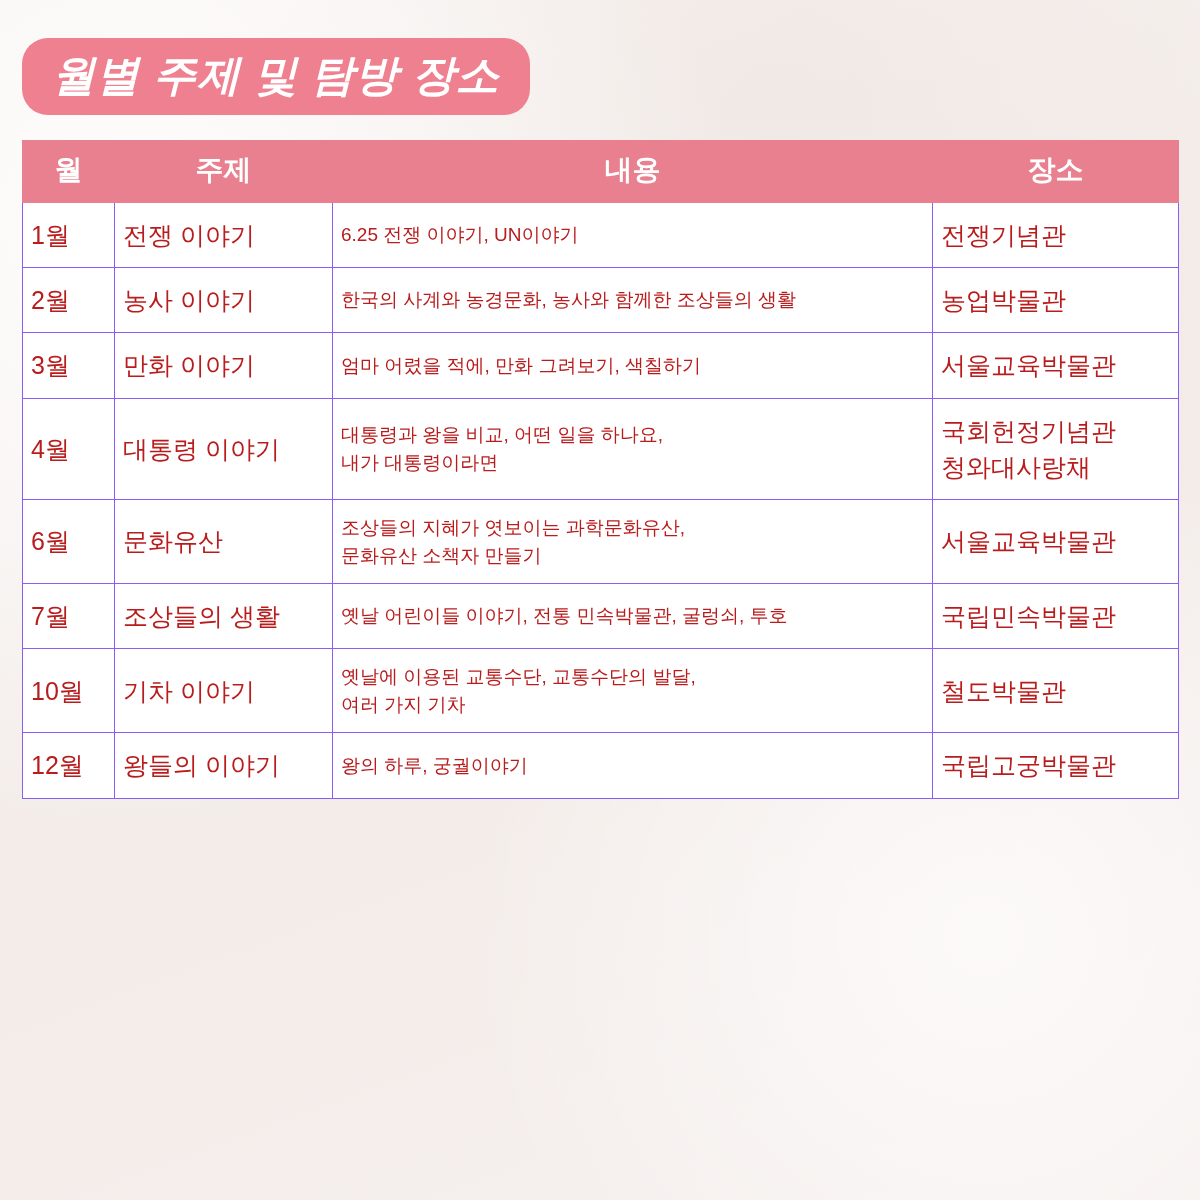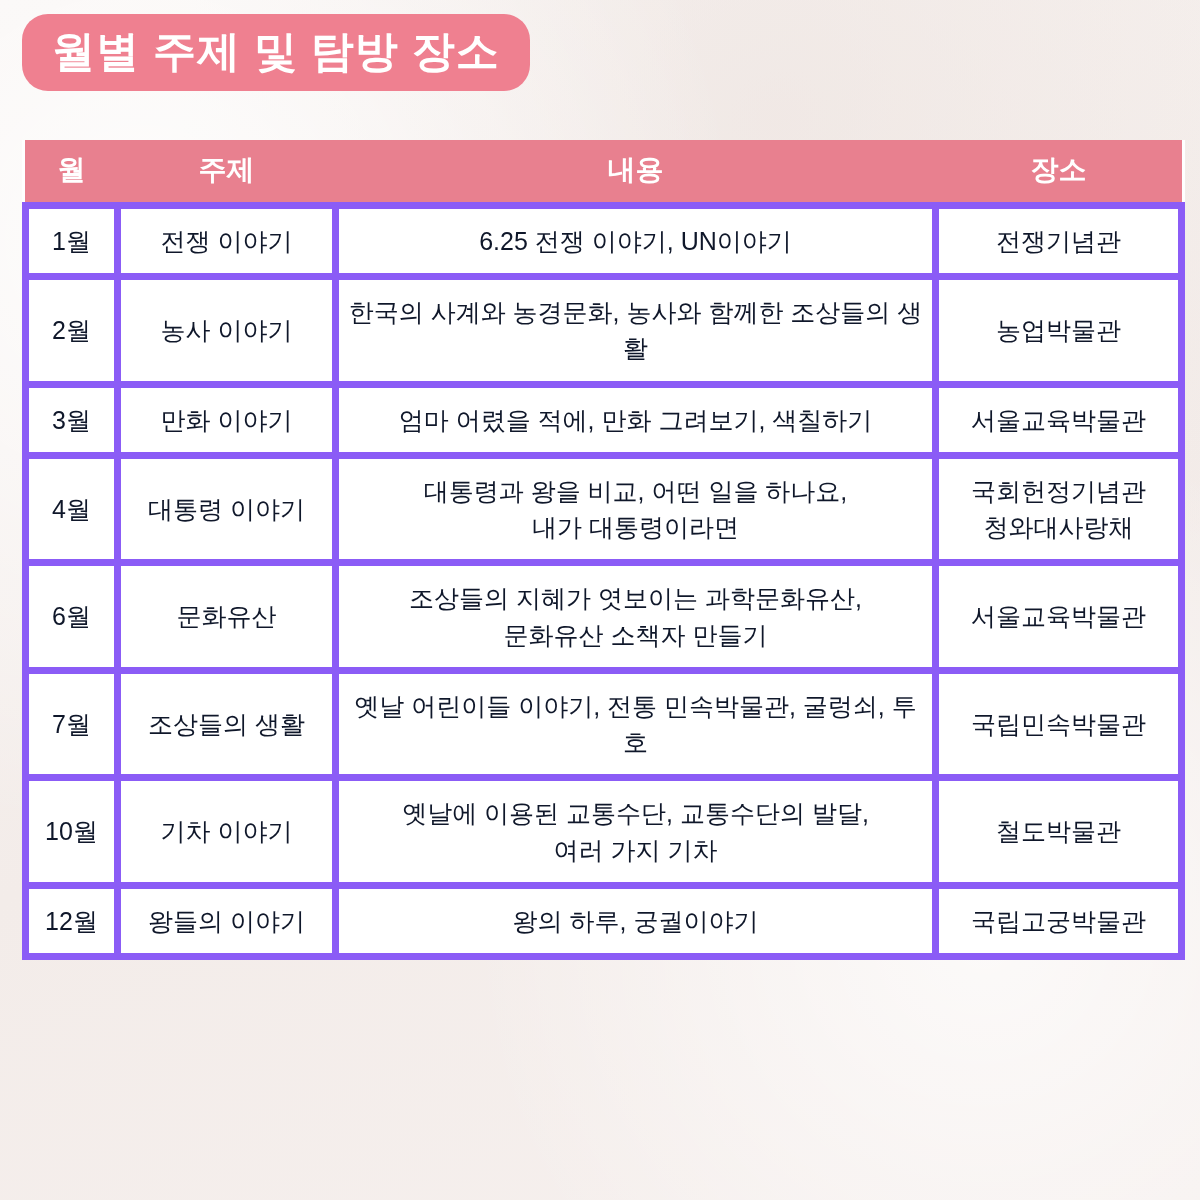--- a/index.html
+++ b/index.html
@@ -29,22 +29,23 @@
   }
   .page {
     position: relative;
     width: 1200px;
     height: 1200px;
     box-sizing: border-box;
     padding: 0;
   }
   .title-wrap {
     position: absolute;
-    top: 14px;
+    top: 38px;
     left: 22px;
+    font-style: italic;
   }
   .title-badge {
     display: inline-block;
     background: #ef8090;
     color: #ffffff;
     font-size: 43px;
     font-weight: bold;
     letter-spacing: 1px;
     padding: 16px 30px 18px 30px;
     border-radius: 26px;
@@ -67,34 +68,34 @@
     background: #e8808f;
     color: #ffffff;
     font-size: 28px;
     font-weight: bold;
     padding: 14px 4px 16px 4px;
     border: 1px solid #e8808f;
     text-align: center;
     line-height: 1.1;
   }
   table.schedule tbody td {
-    border: 7px solid #8b5cf6;
-    text-align: center;
+    border: 1px solid #8b5cf6;
+    text-align: left;
     font-size: 25px;
-    color: #0f172a;
+    color: #b91c1c;
     padding: 14px 8px;
     line-height: 1.45;
     background: #ffffff;
     vertical-align: middle;
   }
   table.schedule tbody td.month-cell {
     font-size: 25px;
   }
   table.schedule tbody td.content-cell {
-    font-size: 25px;
+    font-size: 19px;
   }
   .col-month { width: 92px; }
   .col-topic { width: 218px; }
   .col-content { width: 600px; }
   .col-place { width: 246px; }
   .cell-line { display: block; }
 </style>
 </head>
 <body>
 

